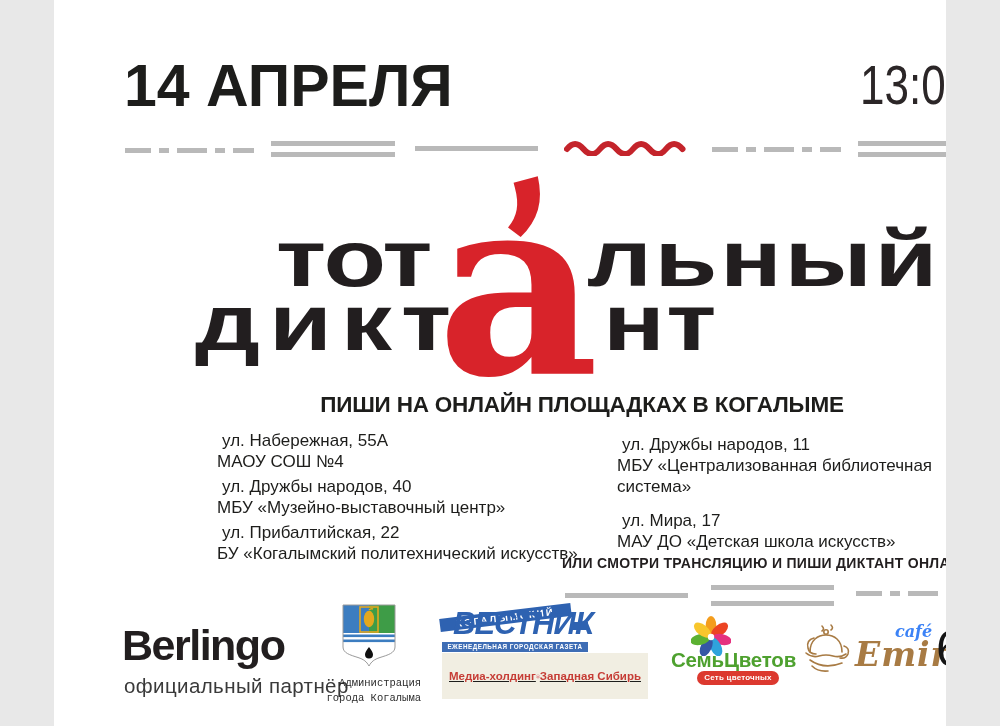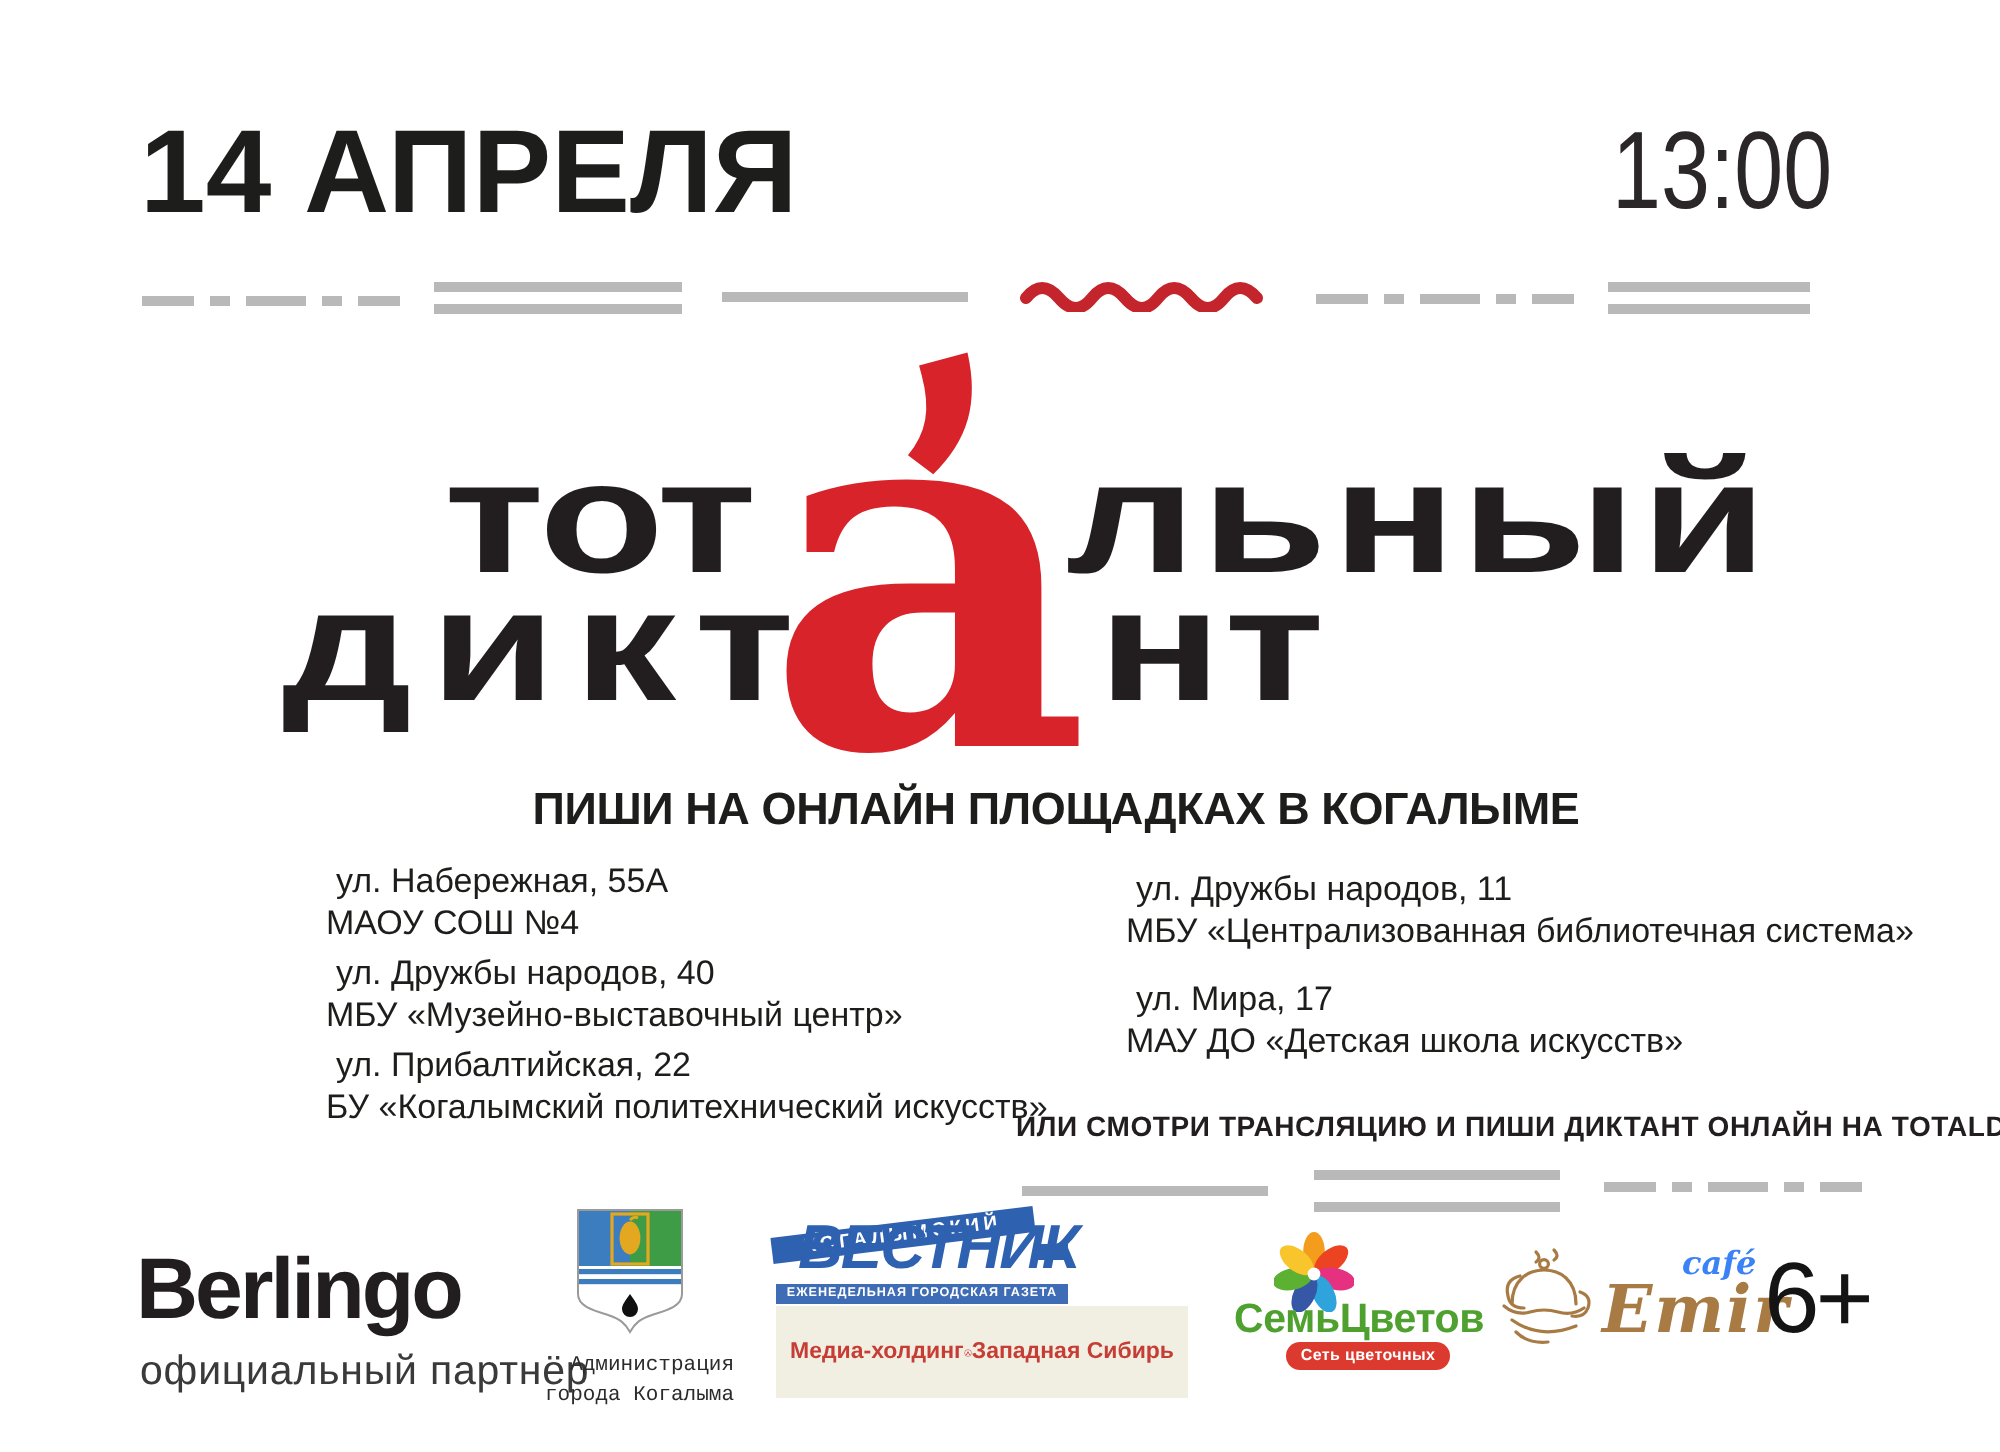--- a/index.html
+++ b/index.html
@@ -1,17 +1,17 @@
 <!DOCTYPE html>
 <html><head>
 <meta charset="utf-8">
 <style>
   html,body{margin:0;padding:0;background:#e8e8e8;}
   .poster{
-    position:relative;width:1000px;height:726px;margin:0 auto;
+    position:relative;width:892px;height:726px;margin:0 auto;
     background:#ffffff;overflow:hidden;
     font-family:"Liberation Sans",sans-serif;color:#1d1d1b;
   }
   .abs{position:absolute;}
 
   
   .date{left:70px;top:57px;font-size:59px;font-weight:700;line-height:1;letter-spacing:0;color:#1d1d1b;}
   .time{left:806px;top:58px;font-size:55px;font-weight:400;line-height:1;color:#2b2627;
         transform:scaleX(0.8);transform-origin:0 0;}
 
@@ -59,21 +59,21 @@
   .v-ribbon{position:absolute;left:0;top:14px;width:132px;height:13px;background:#2e62b1;
             transform:rotate(-7deg);transform-origin:0 50%;
             color:#fff;font-size:9.5px;font-weight:700;letter-spacing:2.2px;
             line-height:13px;text-align:center;}
   .v-name{position:absolute;left:13px;top:3px;font-size:31px;font-weight:700;font-style:italic;
           letter-spacing:-1px;color:#2e62b1;line-height:1;}
   .v-underbar{position:absolute;left:132px;top:17px;width:16px;height:8px;background:#2e62b1;}
   .v-strap{position:absolute;left:2px;top:37px;width:146px;height:10px;background:#3e6db5;
            color:#fff;font-size:6.3px;font-weight:700;letter-spacing:0.5px;line-height:10px;text-align:center;}
   .v-card{position:absolute;left:2px;top:48px;width:206px;height:46px;background:#f1eee2;
-          display:flex;align-items:center;justify-content:space-between;box-sizing:border-box;padding:0 7px;}
+          display:flex;align-items:center;justify-content:space-between;box-sizing:border-box;padding:0 7px;text-decoration:underline;}
   .v-red{font-size:11.5px;font-weight:700;color:#c63d36;white-space:nowrap;}
 
   .sem{left:615px;top:610px;width:120px;height:78px;}
   .sem-flower{position:absolute;left:22px;top:6px;}
   .sem-name{position:absolute;left:2px;top:40px;font-size:20.5px;font-weight:700;color:#4ea12f;
             letter-spacing:-0.2px;line-height:1;white-space:nowrap;}
   .sem-banner{position:absolute;left:28px;top:61px;width:82px;height:13.5px;background:#dc392f;
               border-radius:7px;color:#fff;font-size:8px;font-weight:700;letter-spacing:0.2px;
               line-height:13.5px;text-align:center;}
 

